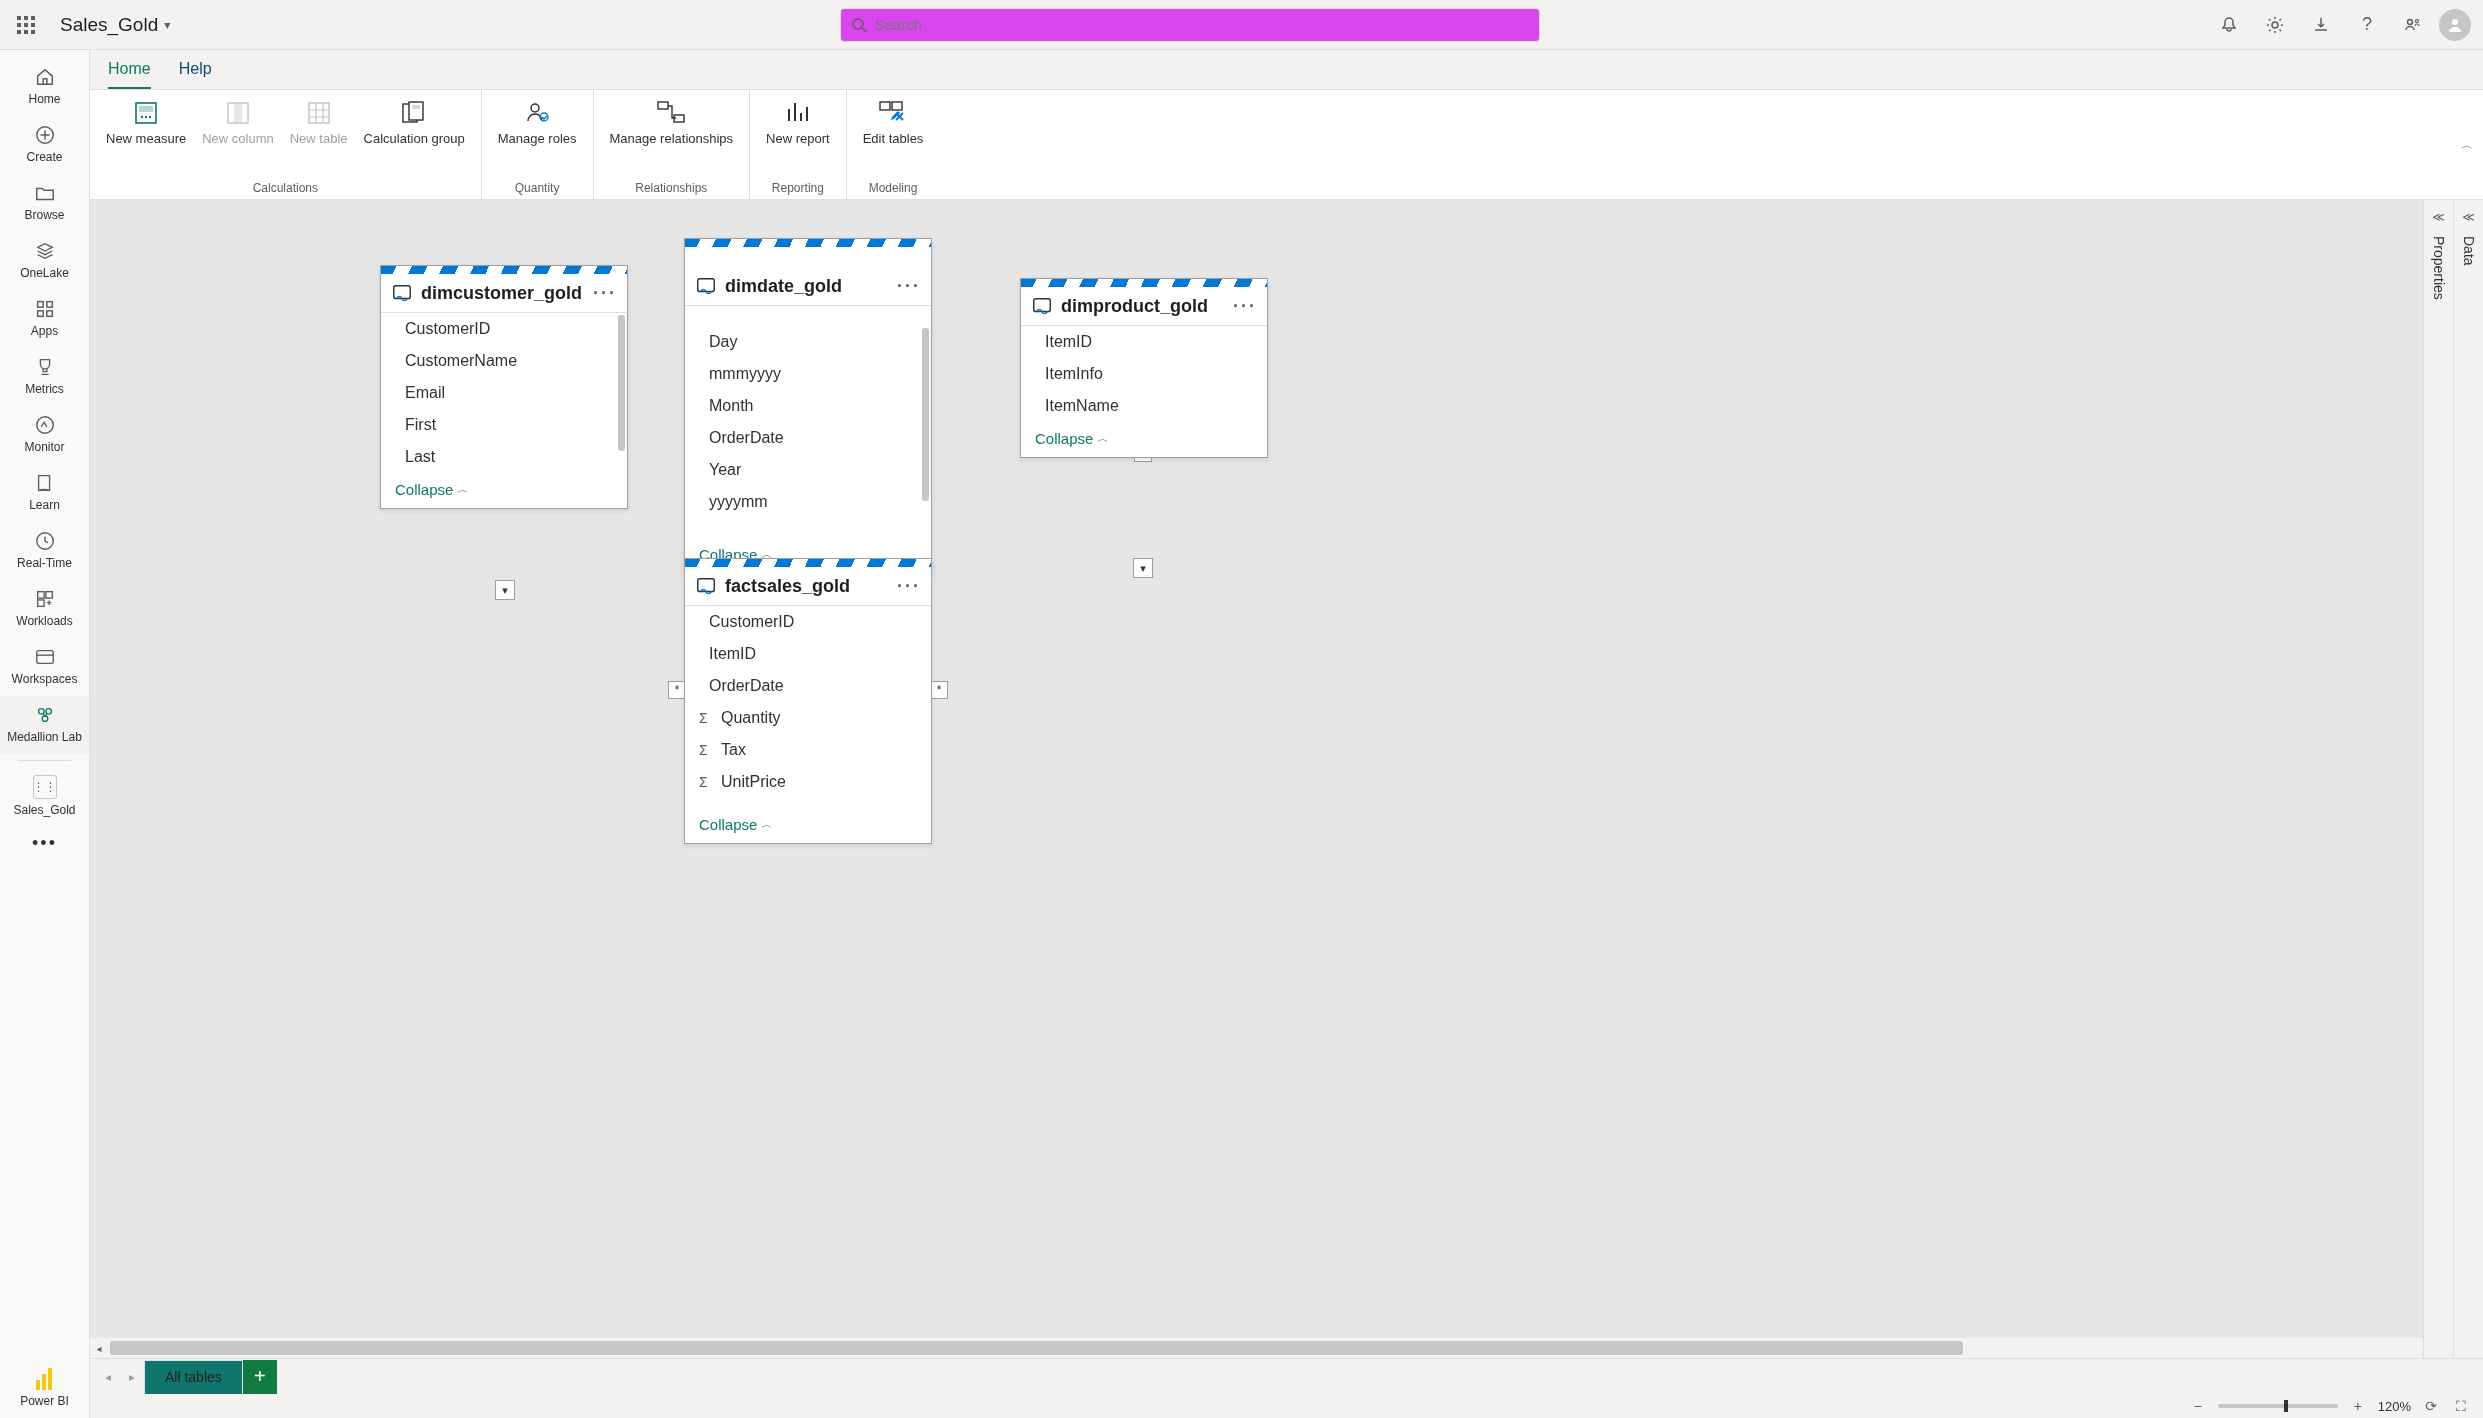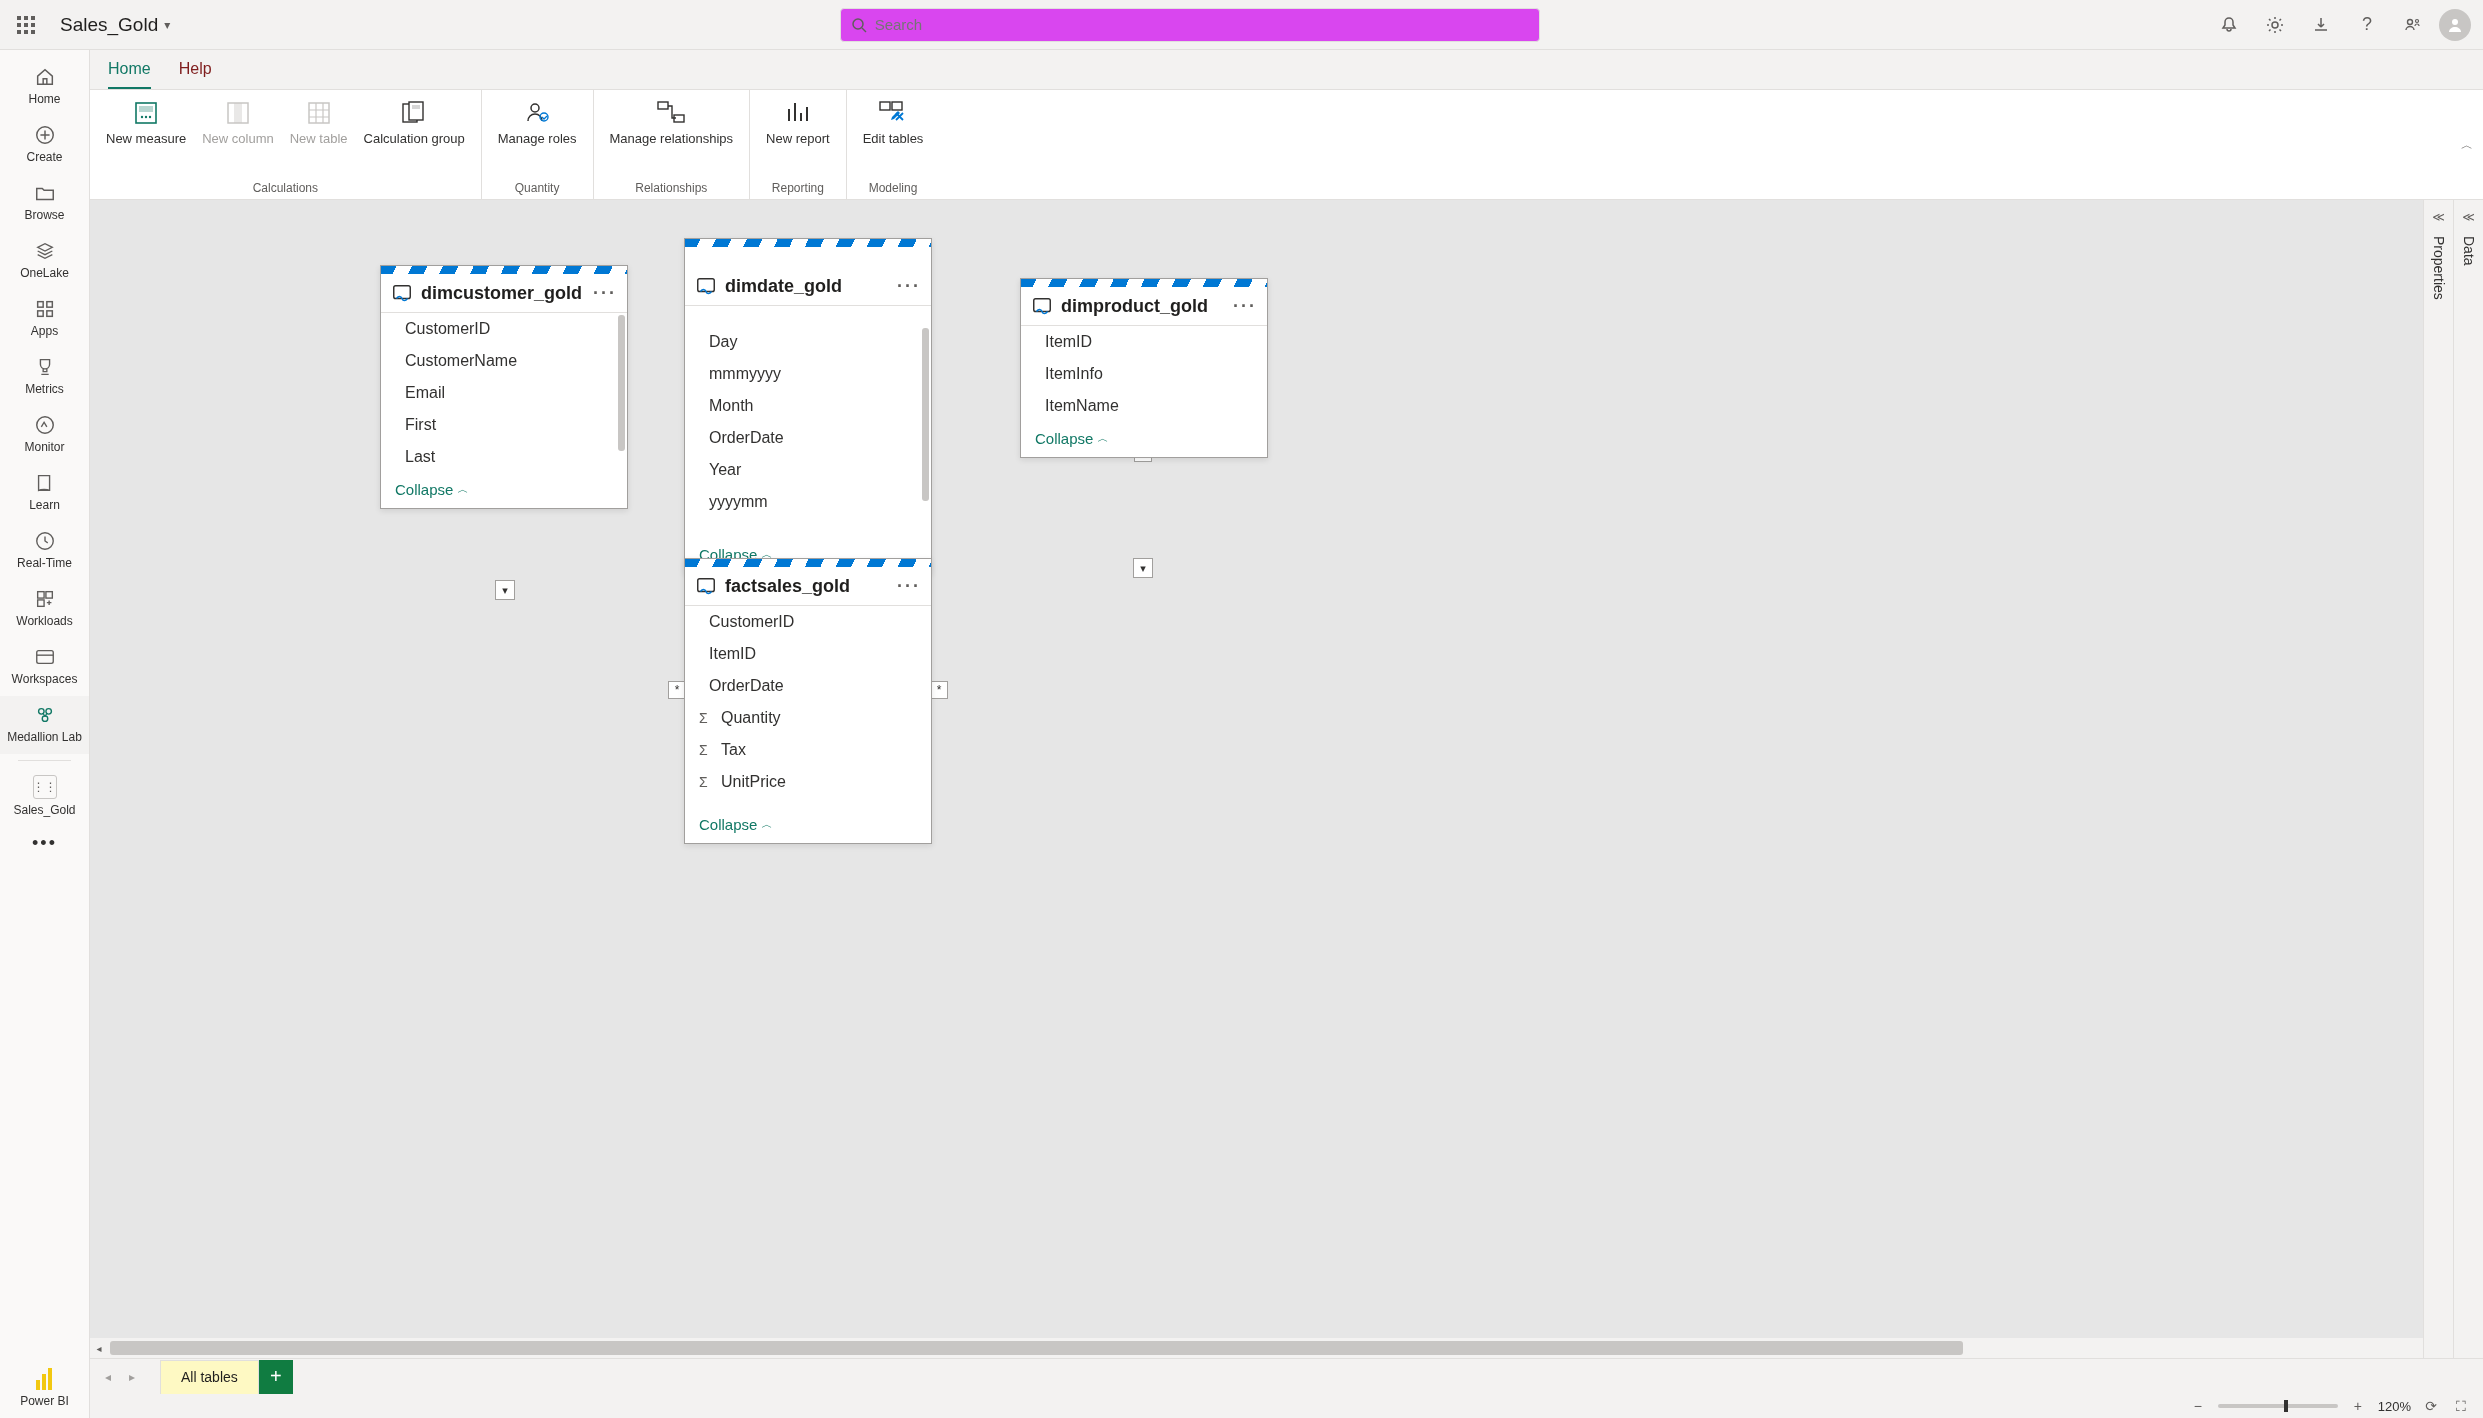--- a/index.html
+++ b/index.html
@@ -27,21 +27,21 @@
   .rail-item.sel svg { color:#117865; }
   .rail-sep { width:60%; border:none; border-top:1px solid #e1dfdd; margin:6px 0; }
   .rail-mini-box { width:24px; height:24px; border:1px solid #c8c6c4; border-radius:3px; display:flex; align-items:center; justify-content:center; font-size:12px; color:#605e5c; }
   .rail-spacer { flex:1; }
   .pbi-mark { width:18px; height:22px; display:flex; align-items:flex-end; gap:2px; }
   .pbi-mark span { width:4px; background:#f2c811; }
 
   
   .ribbon-area { position:absolute; left:90px; right:0; top:50px; }
   .ribbon-tabs { height:40px; background:#f3f2f1; display:flex; align-items:center; padding:0 18px; gap:28px; border-bottom:1px solid #e1dfdd; font-size:16px; }
-  .ribbon-tab { height:100%; display:flex; align-items:center; color:#7f1d1d; cursor:pointer; border-bottom:2px solid transparent; }
+  .ribbon-tab { height:100%; display:flex; align-items:center; color:#0c4a6e; cursor:pointer; border-bottom:2px solid transparent; }
   .ribbon-tab.active { color:#117865; border-bottom:2px solid #117865; font-weight:400; }
 
   
   .ribbon { height:110px; background:#fff; border-bottom:1px solid #e1dfdd; display:flex; position:relative; }
   .ribbon-group { display:flex; flex-direction:column; align-items:center; padding:4px 8px 2px; border-right:1px solid #e1dfdd; }
   .ribbon-items { display:flex; gap:0; flex:1; align-items:flex-start; }
   .ribbon-btn { display:flex; flex-direction:column; align-items:center; justify-content:flex-start; padding:4px 8px; gap:2px; cursor:pointer; min-width:60px; text-align:right; font-size:13px; color:#323130; line-height:1.15; }
   .ribbon-btn.disabled { color:#a19f9d; cursor:default; }
   .ribbon-btn .r-icon { width:30px; height:30px; display:flex; align-items:center; justify-content:center; margin-bottom:2px; }
   .ribbon-group-label { font-size:12px; color:#605e5c; margin-top:auto; padding-bottom:2px; }
@@ -80,21 +80,21 @@
   
   .rel-svg { position:absolute; inset:0; pointer-events:none; }
   .rel-line { stroke:#605e5c; stroke-width:1.5; fill:none; }
   .cardinality { position:absolute; background:#fff; border:1px solid #a19f9d; min-width:18px; height:18px; font-size:12px; display:flex; align-items:center; justify-content:center; color:#323130; padding:0 3px; }
   .filterbox { position:absolute; background:#fff; border:1px solid #a19f9d; width:20px; height:20px; display:flex; align-items:center; justify-content:center; font-size:11px; color:#323130; }
 
   
   .bottombar { position:absolute; left:90px; right:0; bottom:0; height:60px; background:#f3f2f1; display:flex; flex-direction:column; }
   .tabs-row { flex:1; display:flex; align-items:center; padding-left:6px; border-top:1px solid #e1dfdd; }
   .tab-nav { width:24px; height:24px; display:flex; align-items:center; justify-content:center; cursor:pointer; color:#a19f9d; font-size:12px; }
-  .page-tab { height:34px; padding:0 20px; display:flex; align-items:center; background:#fef9c3; border:1px solid #e1dfdd; border-bottom:none; font-size:14px; color:#201f1e; margin-left:16px; }
+  .page-tab { height:34px; padding:0 20px; display:flex; align-items:center; background:#0f766e; border:1px solid #e1dfdd; border-bottom:none; font-size:14px; color:#201f1e; margin-left:0; }
   .add-tab { width:34px; height:34px; background:#107c41; color:#fff; display:flex; align-items:center; justify-content:center; font-size:20px; margin-left:0; cursor:pointer; }
   .zoom-row { height:24px; display:flex; align-items:center; justify-content:flex-end; padding:0 12px; gap:10px; font-size:13px; color:#323130; }
   .slider { width:120px; height:4px; background:#c8c6c4; position:relative; border-radius:2px; }
   .slider .knob { position:absolute; top:-4px; width:4px; height:12px; background:#323130; }
 
   .zoom-icon { width:20px; height:20px; display:flex; align-items:center; justify-content:center; cursor:pointer; color:#605e5c; font-size:14px; }
 </style>
 </head>
 <body>
 

